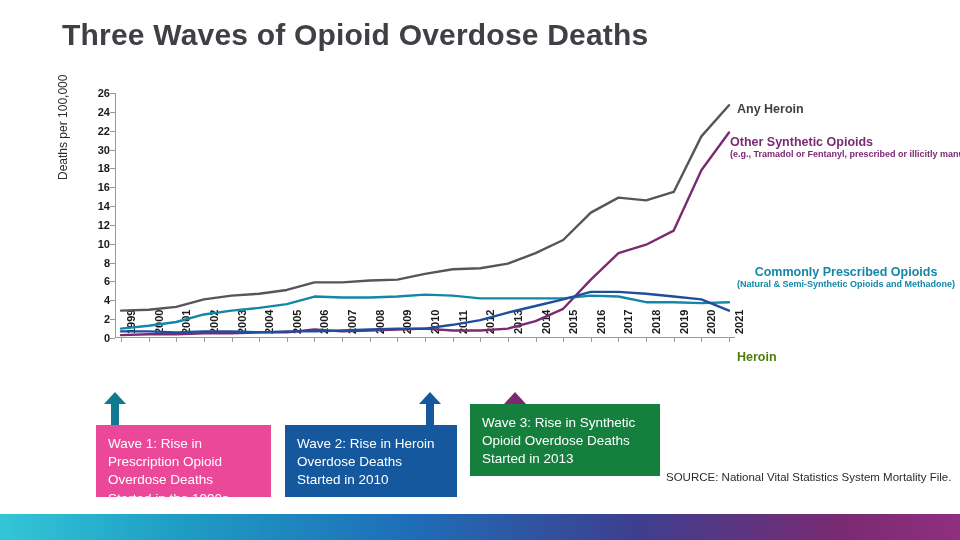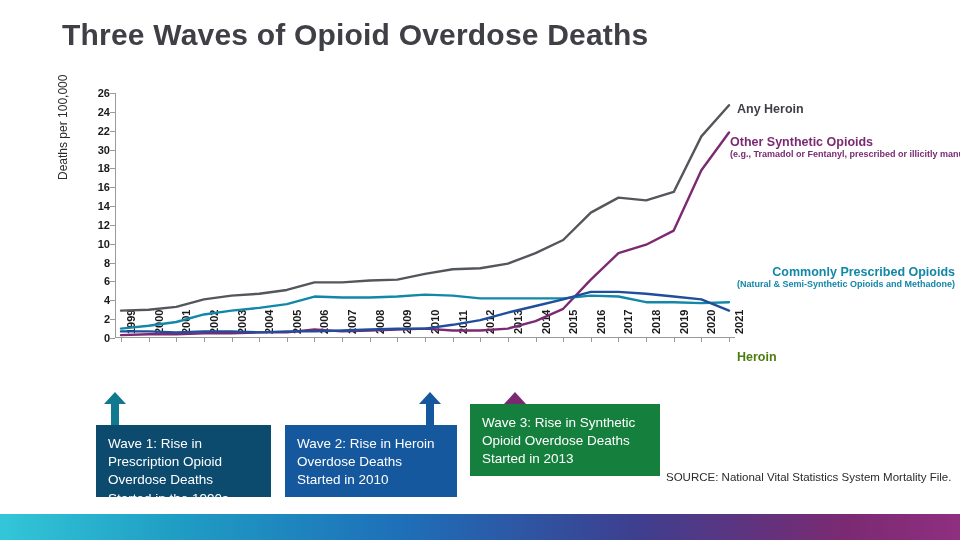--- a/index.html
+++ b/index.html
@@ -128,21 +128,21 @@
     top: 135px;
     color: #7b2a72;
   }
   #lbl-synth .sub {
     color: #7b2a72;
   }
   #lbl-common {
     left: 737px;
     top: 265px;
     color: #1287a8;
-    text-align: right;
+    text-align: center;
   }
   #lbl-common .sub {
     color: #1287a8;
   }
   #lbl-heroin {
     left: 737px;
     top: 326px;
     color: #4d7c0f;
     margin-top: 24px;
   }
@@ -153,21 +153,21 @@
     font-size: 13.5px;
     line-height: 1.35;
     padding: 10px 12px 11px 12px;
     box-sizing: border-box;
   }
   #wave1 {
     left: 96px;
     top: 425px;
     width: 175px;
     height: 72px;
-    background: #0c4a6e;
+    background: #ec4899;
   }
   #wave2 {
     left: 285px;
     top: 425px;
     width: 172px;
     height: 72px;
     background: #15589e;
   }
   #wave3 {
     left: 470px;

